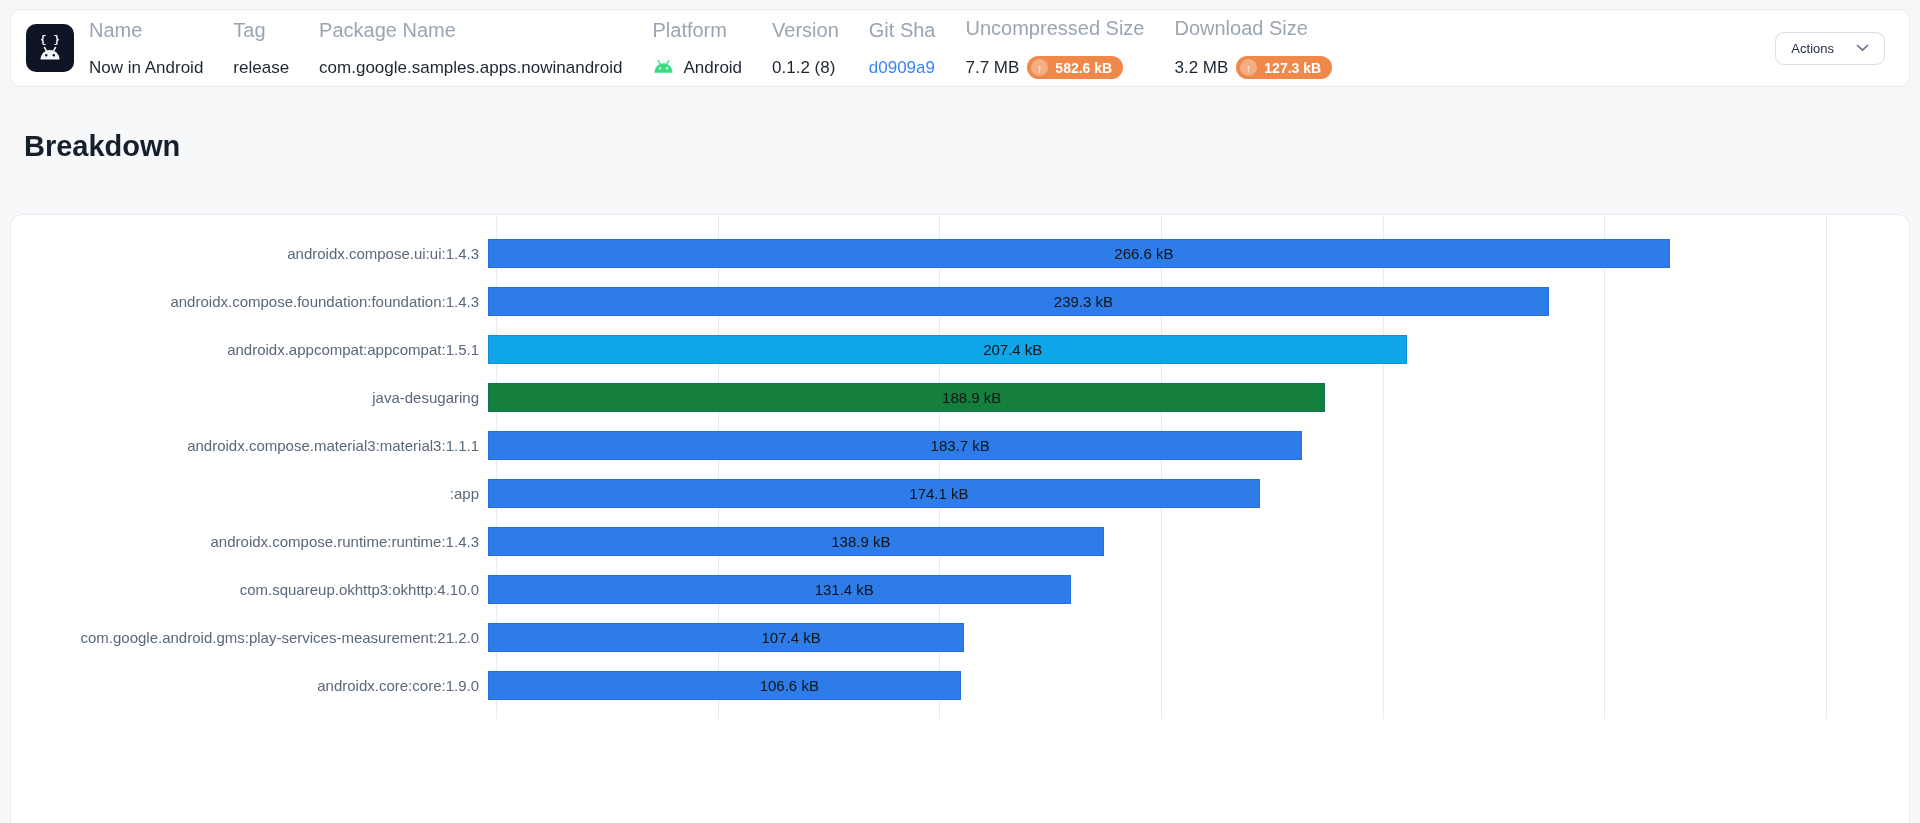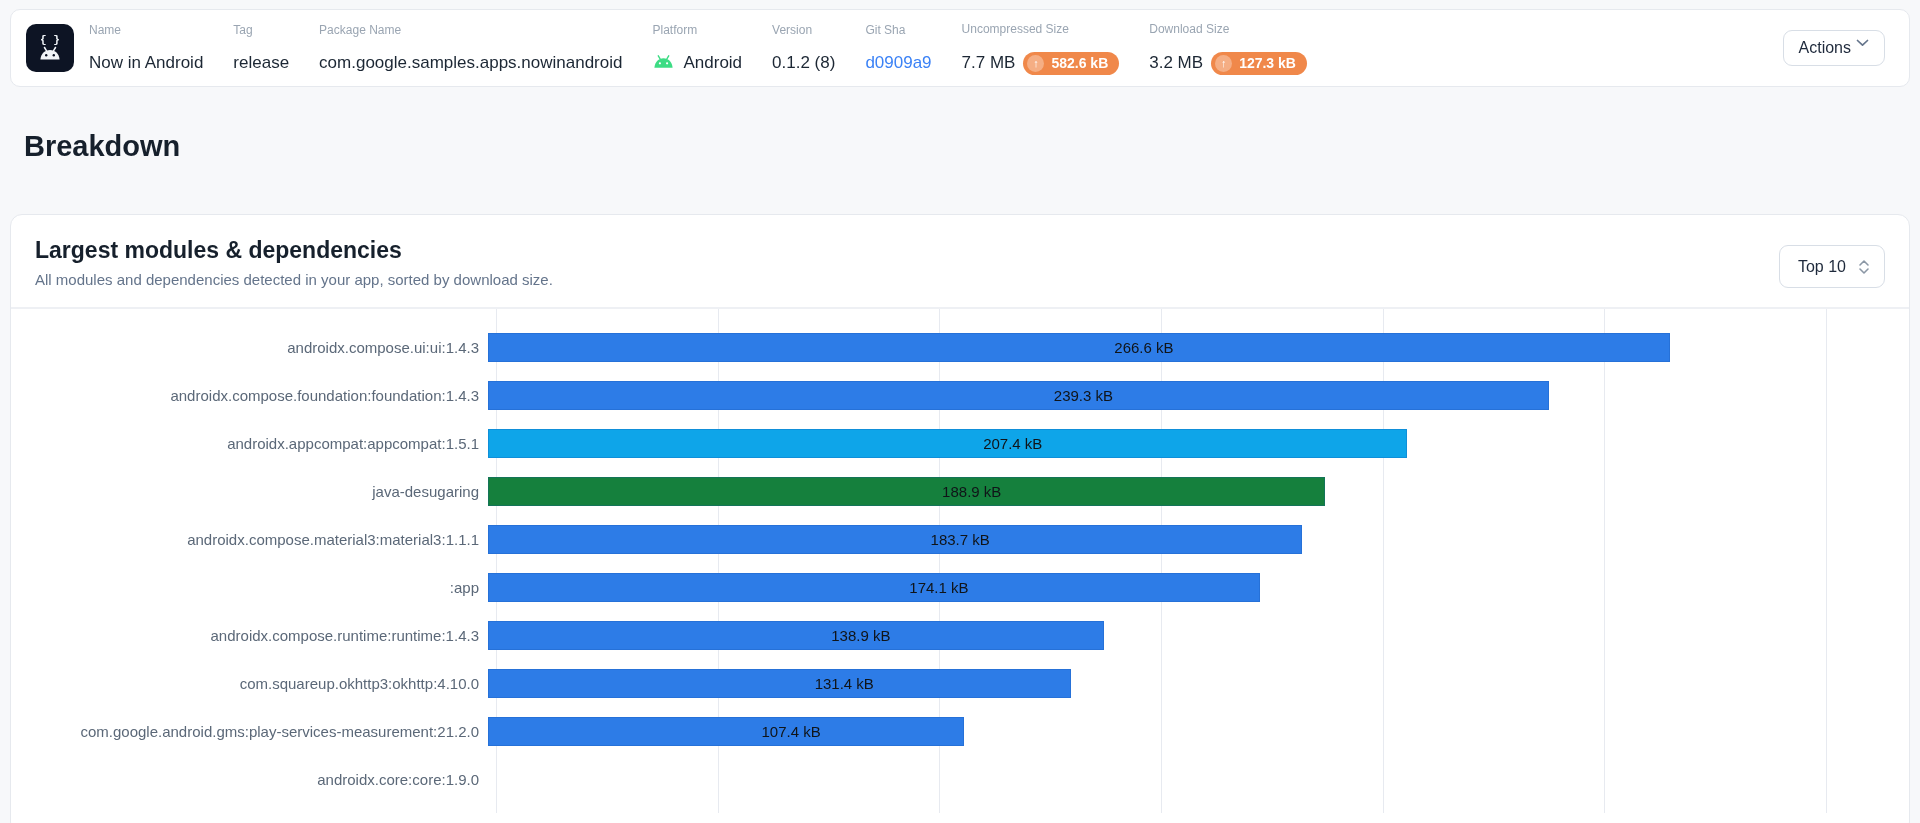--- a/index.html
+++ b/index.html
@@ -7,37 +7,37 @@
   body { font-family:"Liberation Sans", sans-serif; background:#f7f8fa; color:#1c2734; }
 
   
   .topbar {
     margin:9px 10px 0; height:78px; background:#fff;
     border:1px solid #e6e9ee; border-radius:10px;
     display:flex; align-items:center; padding:0 24px 0 15px;
   }
   .app-icon { width:48px; height:48px; flex:0 0 48px; margin-right:15px; }
   .fields { display:flex; align-items:center; gap:30px; }
-  .field-label { font-size:12px; color:#9aa5b2; margin-bottom:16px; white-space:nowrap; }
+  .field-label { font-size:20px; color:#9aa5b2; margin-bottom:16px; white-space:nowrap; }
   .field-value-row { display:flex; align-items:center; gap:8px; white-space:nowrap;text-align:right; }
   .field-value { font-size:17px; color:#1c2734; }
   .field-value.link { color:#3b82f6; }
   .badge {
     display:inline-flex; align-items:center; gap:7px;
     background:#f0884a; color:#fff; border-radius:999px;
     padding:3px 11px 3px 4px; font-size:14px; font-weight:700;
   }
   .badge-circle {
     width:17px; height:17px; border-radius:50%; background:rgba(255,255,255,.32);
     display:flex; align-items:center; justify-content:center; font-size:11px; font-weight:400;
   }
   .actions-btn {
-    margin-left:auto; display:flex; align-items:flex-start; gap:5px;
+    margin-left:auto; display:flex; align-items:center; gap:22px;
     background:#fff; border:1px solid #d8dee6; border-radius:9px;
-    padding:8px 15px; font-size:16px; color:#1e293b; cursor:pointer;
+    padding:8px 15px; font-size:13px; color:#1e293b; cursor:pointer;
   }
 
   
   .page-title { margin:40px 0 0 24px; font-size:29px; line-height:38px; font-weight:700; color:#16202c; }
 
   
   .card {
     margin:49px 10px 0; background:#fff; border:1px solid #e6e9ee;
     border-radius:12px; min-height:620px; position:relative;
   }
@@ -151,33 +151,20 @@
     <span>Actions</span>
     <svg width="13" height="8" viewBox="0 0 13 8">
       <path d="M1.5 1.5 L6.5 6.2 L11.5 1.5" fill="none" stroke="#64748b" stroke-width="1.7" stroke-linecap="round" stroke-linejoin="round"></path>
     </svg>
   </button>
 </header>
 
 <h1 class="page-title">Breakdown</h1>
 
 <section class="card">
-  <div class="card-head">
-    <div style="padding-left:10px;">
-      <h2 class="card-title">Largest modules &amp; dependencies</h2>
-      <p class="card-subtitle">All modules and dependencies detected in your app, sorted by download size.</p>
-    </div>
-    <div class="filter-select">
-      <span>Top 10</span>
-      <svg width="12" height="16" viewBox="0 0 12 16">
-        <path d="M2 6 L6 2 L10 6" fill="none" stroke="#8b97a5" stroke-width="1.6" stroke-linecap="round" stroke-linejoin="round"></path>
-        <path d="M2 10 L6 14 L10 10" fill="none" stroke="#8b97a5" stroke-width="1.6" stroke-linecap="round" stroke-linejoin="round"></path>
-      </svg>
-    </div>
-  </div>
 
   <div class="chart-section">
     <div class="gridlines">
         <div class="gridline" style="left: 0%;"></div>
         <div class="gridline" style="left: 16.6667%;"></div>
         <div class="gridline" style="left: 33.3333%;"></div>
         <div class="gridline" style="left: 50%;"></div>
         <div class="gridline" style="left: 66.6667%;"></div>
         <div class="gridline" style="left: 83.3333%;"></div>
         <div class="gridline" style="left: 100%;"></div>
@@ -250,16 +237,21 @@
         <div class="chart-row">
           <div class="row-label">com.google.android.gms:play-services-measurement:21.2.0</div>
           <div class="row-track">
             <div class="bar" style="width: 35.8%; background: rgb(45, 124, 231);">
               <span class="bar-value">107.4 kB</span>
             </div>
           </div>
         </div>
         <div class="chart-row">
           <div class="row-label">androidx.core:core:1.9.0</div>
+          <div class="row-track">
+            <div class="bar" style="width: 35.5333%; background: rgb(45, 124, 231);">
+              <span class="bar-value">106.6 kB</span>
+            </div>
+          </div>
         </div>
       </div>
   </div>
 </section>
 
 </body></html>

